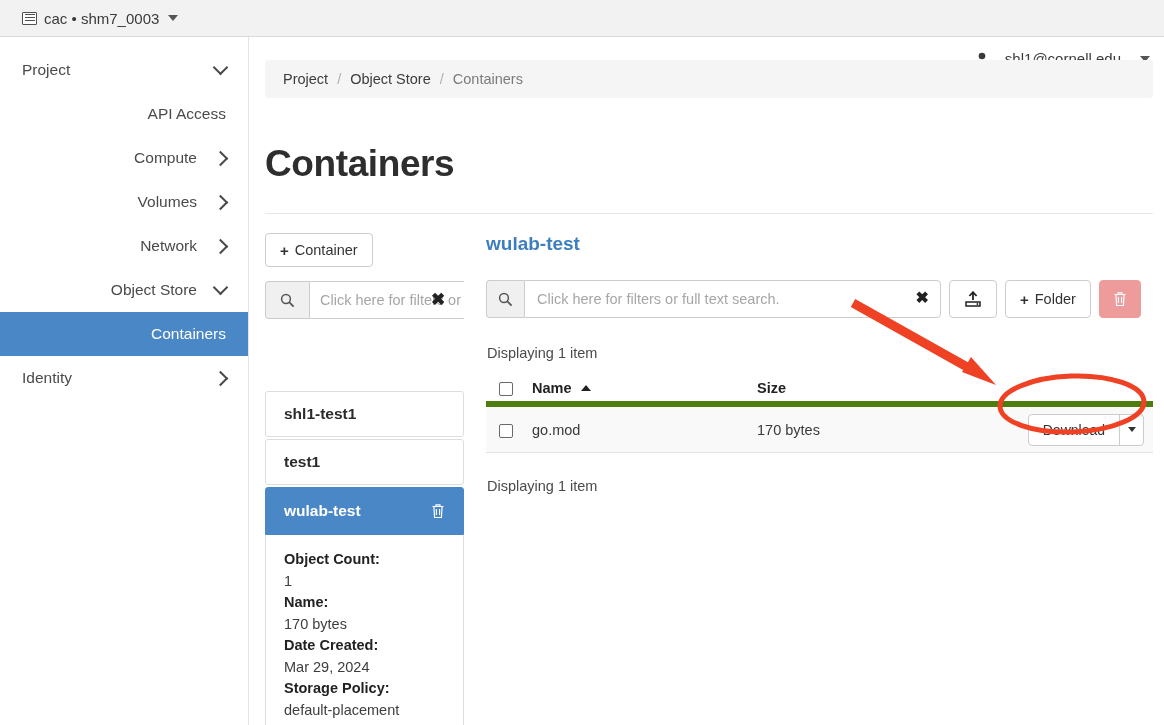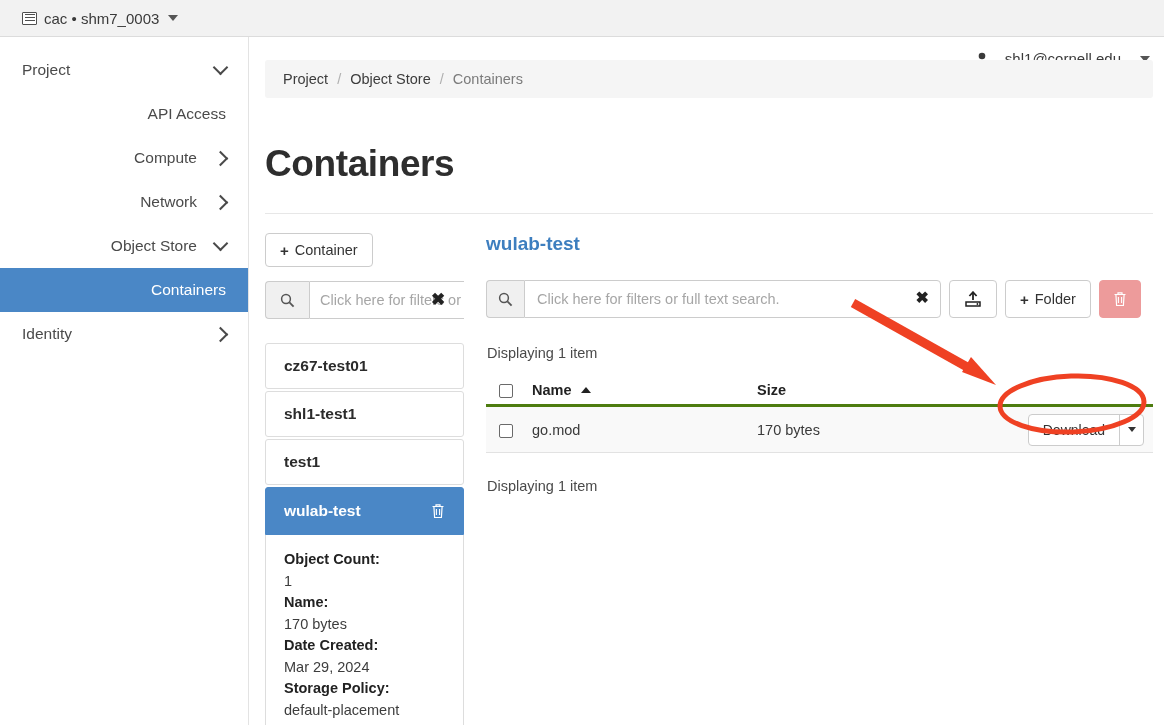--- a/index.html
+++ b/index.html
@@ -191,21 +191,21 @@
     width: 42px; height: 38px; background: #ed9b9b; border-color: #ed9b9b;
     color: #ffffff;
   }
 
   .disp-top { position: absolute; top: 112px; left: 1px; font-size: 14.5px; color: #4a4a4a; }
   .disp-bot { position: absolute; top: 245px; left: 1px; font-size: 14.5px; color: #4a4a4a; }
 
   .tbl { position: absolute; top: 142px; left: 0; width: 667px; }
   .tbl-head {
     display: flex; align-items: center; height: 32px;
-    border-bottom: 3px solid #4d7c0f;
+    border-bottom: 6px solid #4d7c0f;
     font-size: 14.5px; font-weight: bold; color: #222;
   }
   .tbl-row {
     display: flex; align-items: center; height: 46px;
     background: #f9f9f9; border-bottom: 1px solid #e2e2e2;
     font-size: 14.5px; color: #3a3a3a;
   }
   .c-check { width: 46px; padding-left: 13px; flex: 0 0 auto; }
   .c-name  { width: 225px; flex: 0 0 auto; }
   .c-size  { width: 230px; flex: 0 0 auto; }
@@ -269,20 +269,24 @@
       <span class="chev down"></span>
     </div>
     <div class="nav-row lvl1">
       <span class="lbl">API Access</span>
     </div>
     <div class="nav-row lvl1">
       <span class="lbl">Compute</span>
       <span class="chev right"></span>
     </div>
     <div class="nav-row lvl1">
+      <span class="lbl">Volumes</span>
+      <span class="chev right"></span>
+    </div>
+    <div class="nav-row lvl1">
       <span class="lbl">Network</span>
       <span class="chev right"></span>
     </div>
     <div class="nav-row lvl1">
       <span class="lbl">Object Store</span>
       <span class="chev down"></span>
     </div>
     <div class="nav-row lvl2 active">
       <span class="lbl">Containers</span>
     </div>
@@ -317,23 +321,20 @@
             <svg width="15" height="15" viewBox="0 0 15 15">
               <circle cx="6" cy="6" r="4.4" fill="none" stroke="#555" stroke-width="1.5"></circle>
               <line x1="9.4" y1="9.4" x2="13.6" y2="13.6" stroke="#555" stroke-width="1.8"></line>
             </svg>
           </div>
           <input class="filter-input" type="text" placeholder="Click here for filters or full text search." style="">
         </div>
         <span class="filter-clear">✖</span>
       </div>
 
-      <div class="cl-item" style="top:110px">
-        <span>cz67-test01</span>
-      </div>
       <div class="cl-item" style="top:158px">
         <span>shl1-test1</span>
       </div>
       <div class="cl-item" style="top:206px">
         <span>test1</span>
       </div>
       <div class="cl-item selected" style="top:254px;height:48px">
         <span>wulab-test</span>
         <svg width="14" height="16" viewBox="0 0 14 16">
           <path d="M1.5 3.5 h11 M5 3.5 v-1.6 h4 v1.6 M2.9 3.5 l0.7 11 h6.8 l0.7 -11" fill="none" stroke="#ffffff" stroke-width="1.2"></path>

